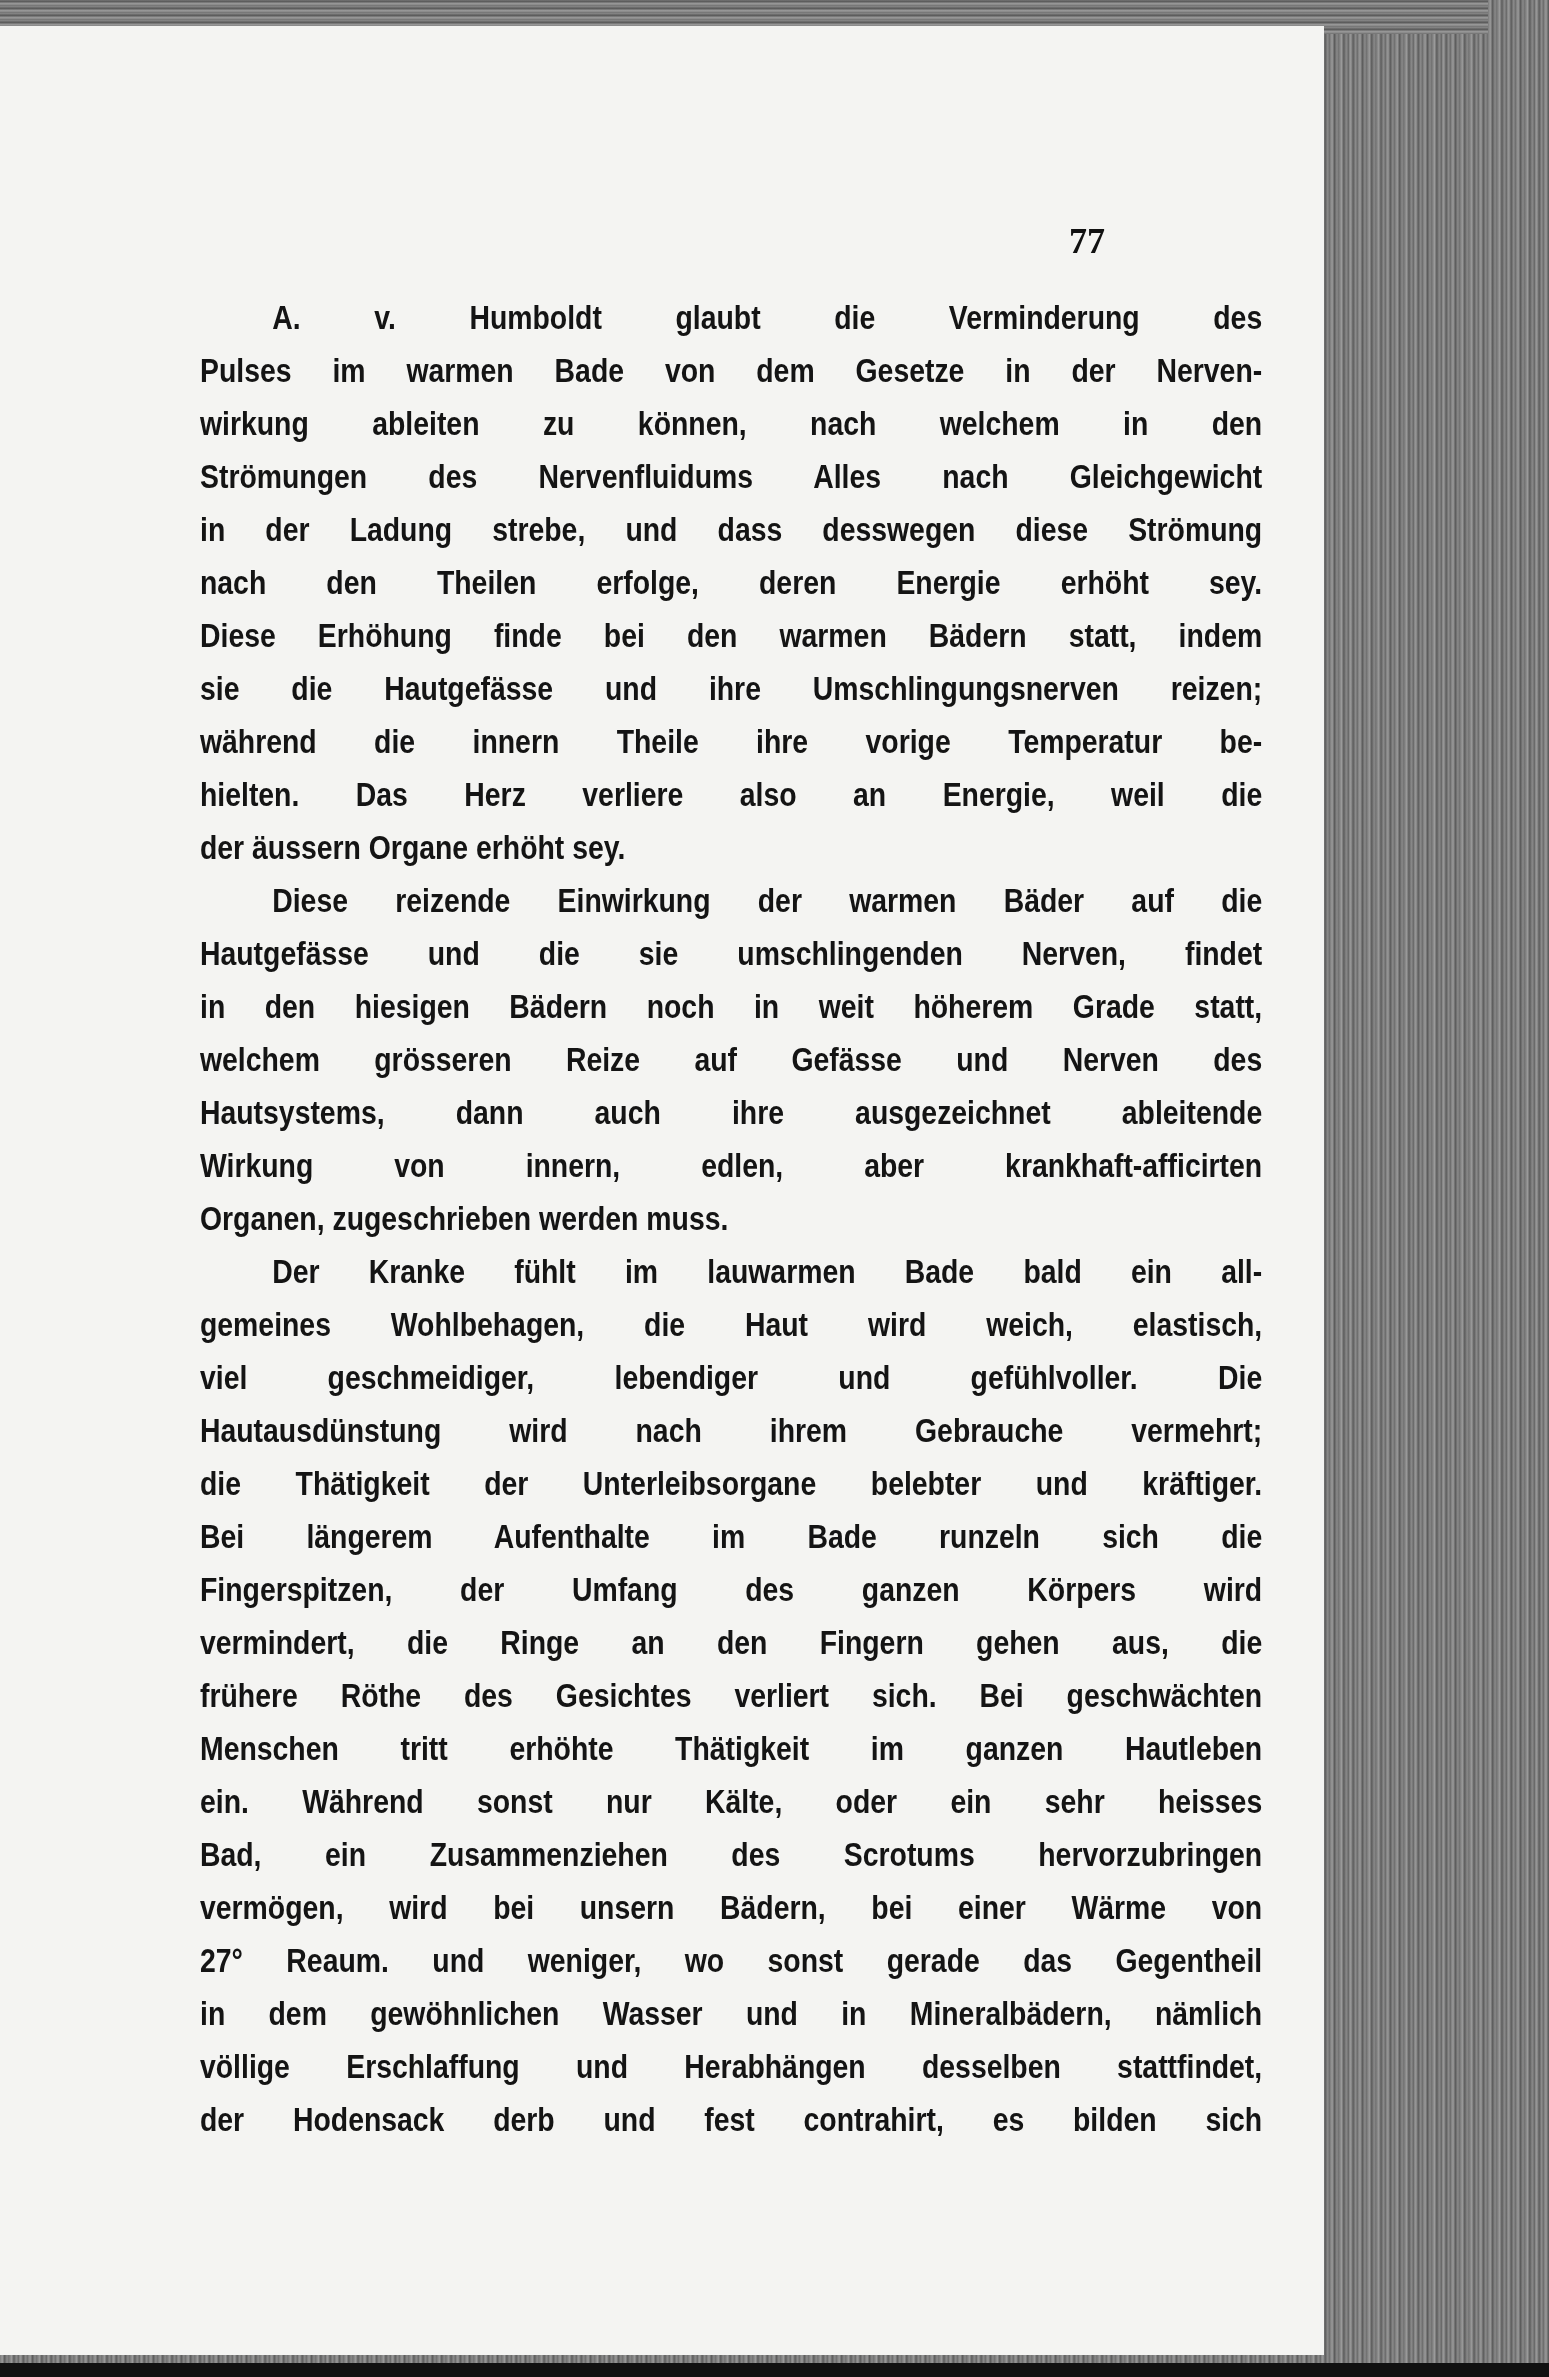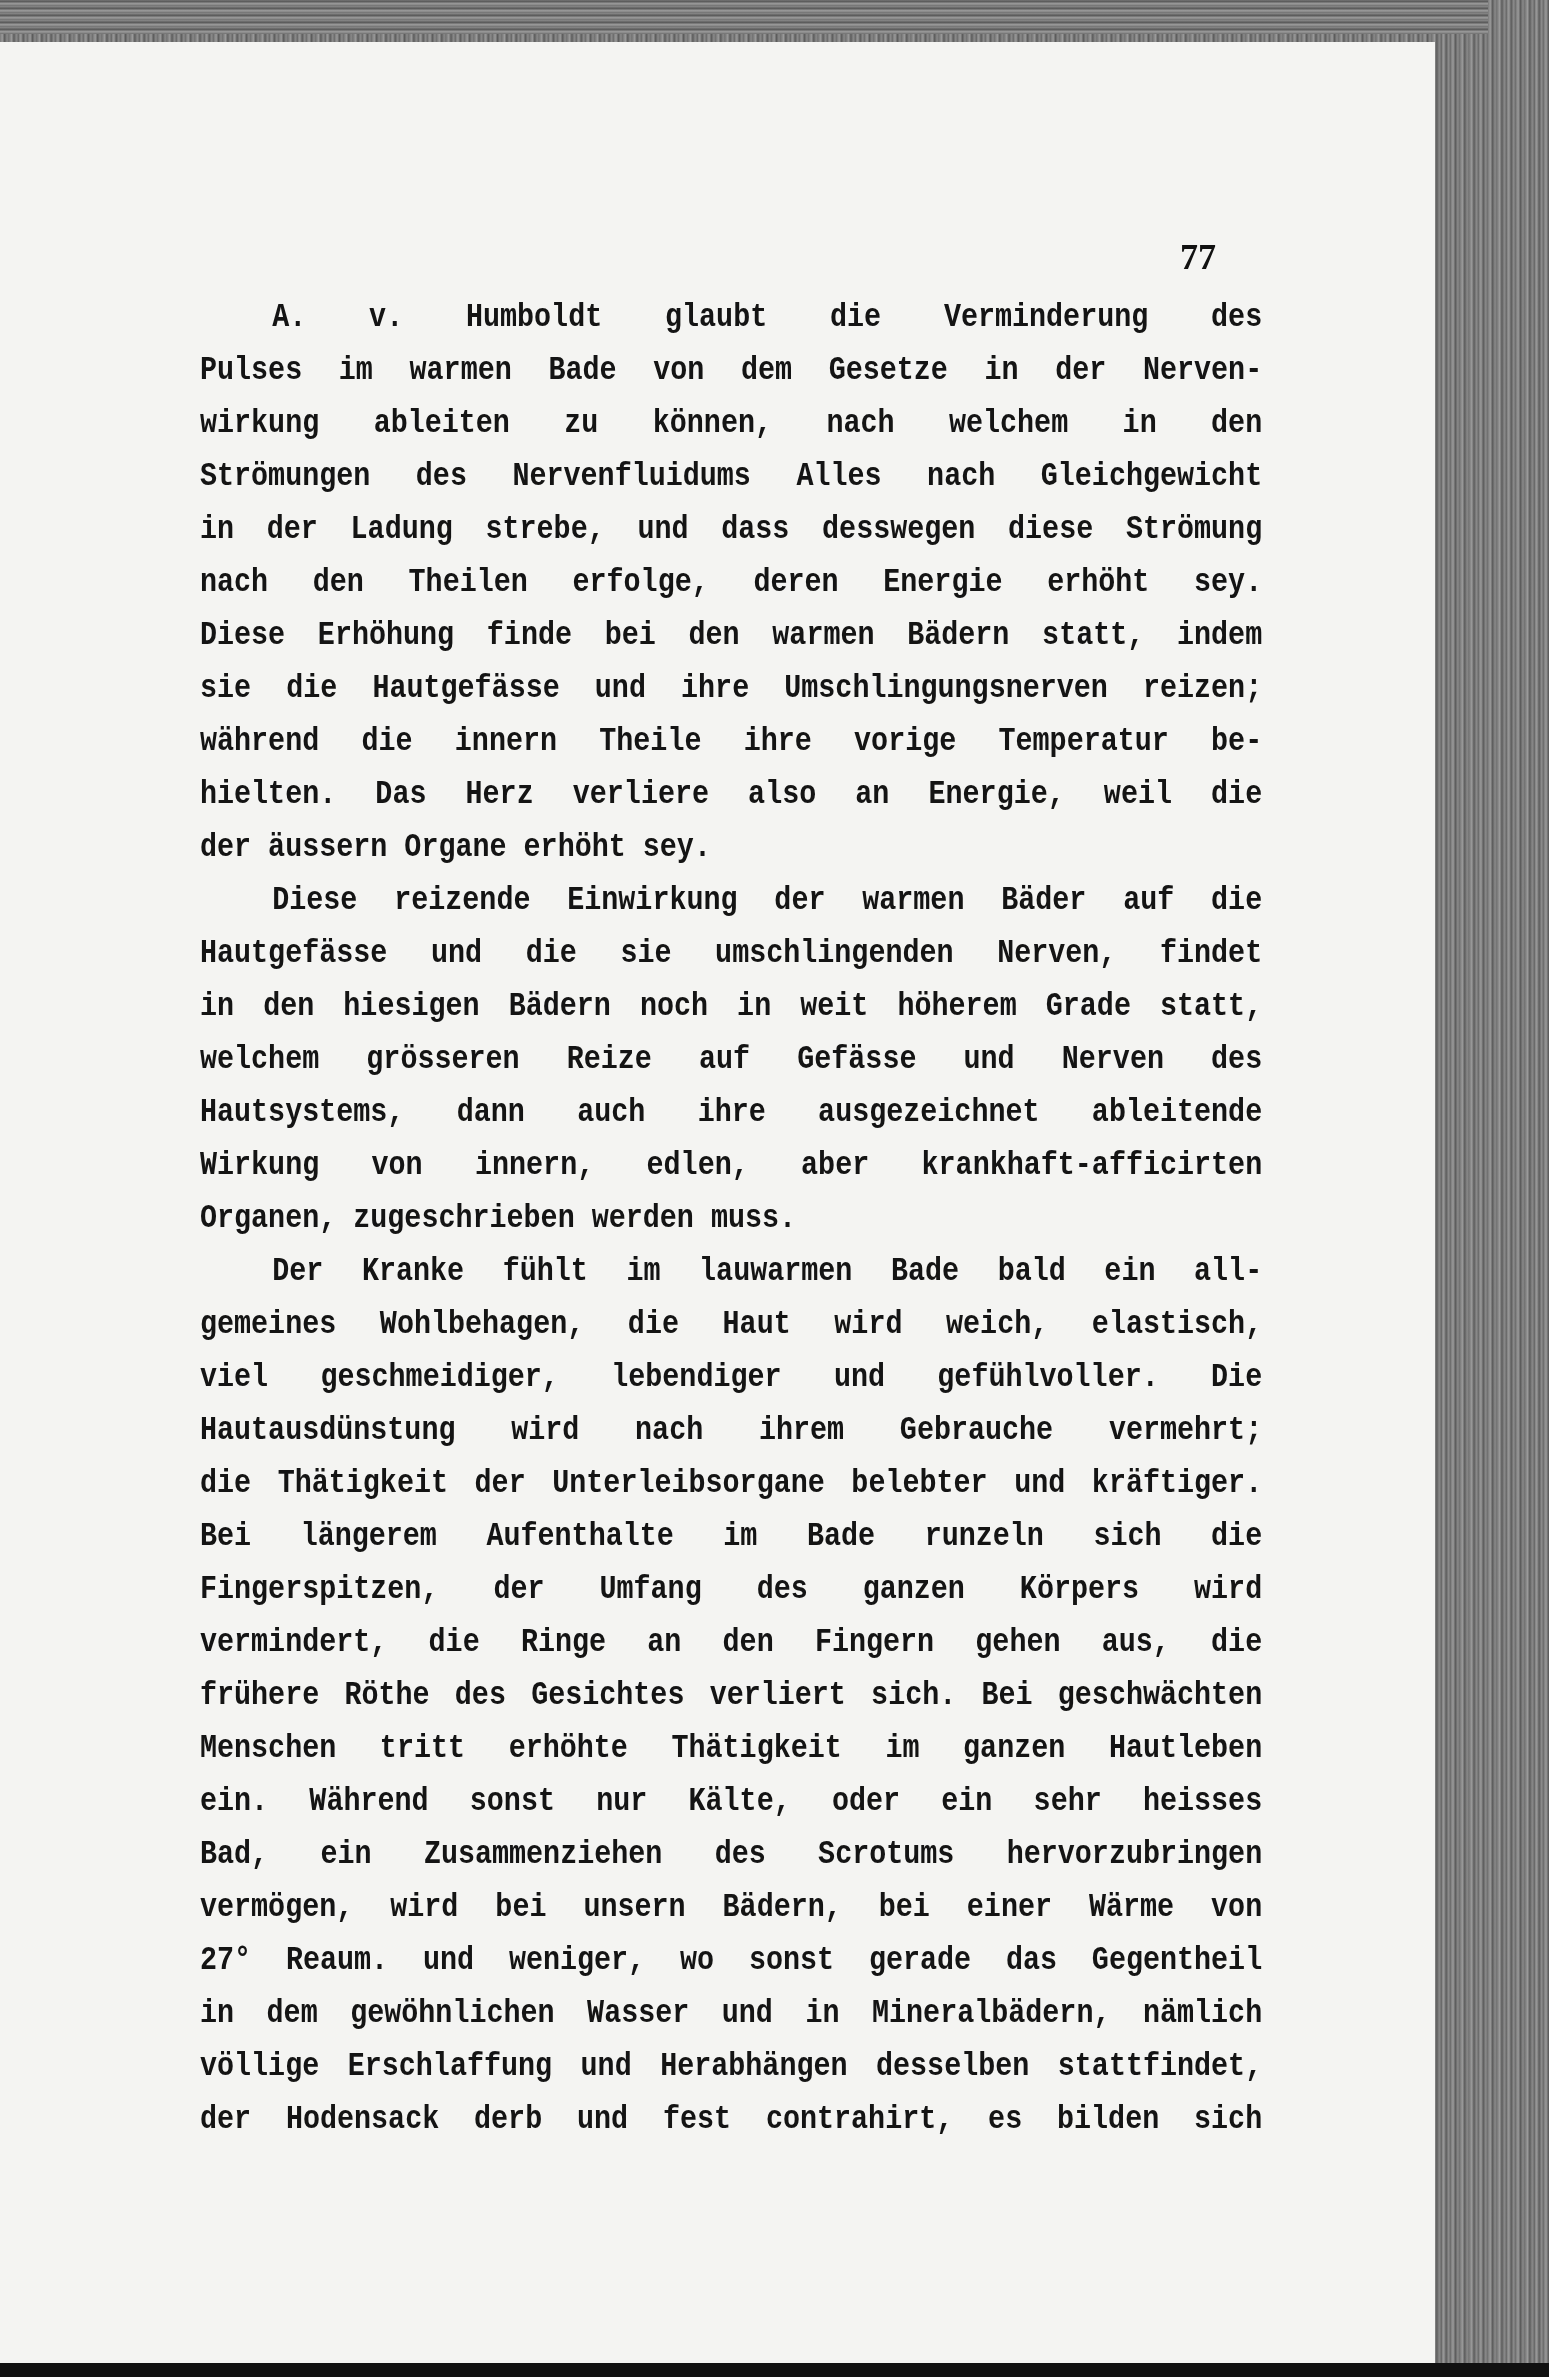--- a/index.html
+++ b/index.html
@@ -14,31 +14,31 @@
       repeating-linear-gradient(90deg, #7a7a7a 0px, #9a9a9a 2.3px, #5c5c5c 4.6px, #8a8a8a 7px, #6a6a6a 9.3px);
   }
   .page-stack-top {
     position:absolute; left:0; top:0; width:1488px; height:34px;
     background: repeating-linear-gradient(0deg, #6e6e6e 0px, #9c9c9c 2.3px, #5a5a5a 4.6px, #8c8c8c 7px);
   }
   .bottom-shadow {
     position:absolute; left:0; bottom:0; width:1550px; height:14px; background:#111;
   }
   .page {
-    position:absolute; left:0; top:42px; width:1435px; height:2329px;
+    position:absolute; left:0; top:26px; width:1324px; height:2329px;
     background:#f4f4f2;
   }
   .page-number {
     position:absolute; right:219px; top:194px;
     font-size:36px; font-weight:bold; color:#111;
     font-family:"Liberation Serif", "DejaVu Serif", serif;
   }
   .text-block {
     position:absolute; left:200px; top:291px; width:1062px;
-    font-family:Liberation Mono, monospace;
+    font-family:Liberation Sans, sans-serif;
     font-weight:bold; color:#141414;
   }
   .line {
     height:53px; line-height:53px; font-size:33px;
     white-space:nowrap; text-align:justify; text-align-last:justify;
     transform-origin:left center; transform:scaleX(0.86) scaleY(1.02);
     width:116.3%;
   }
   .line.last { text-align-last:left; }
   .line.indent { padding-left:84px; box-sizing:border-box; }

